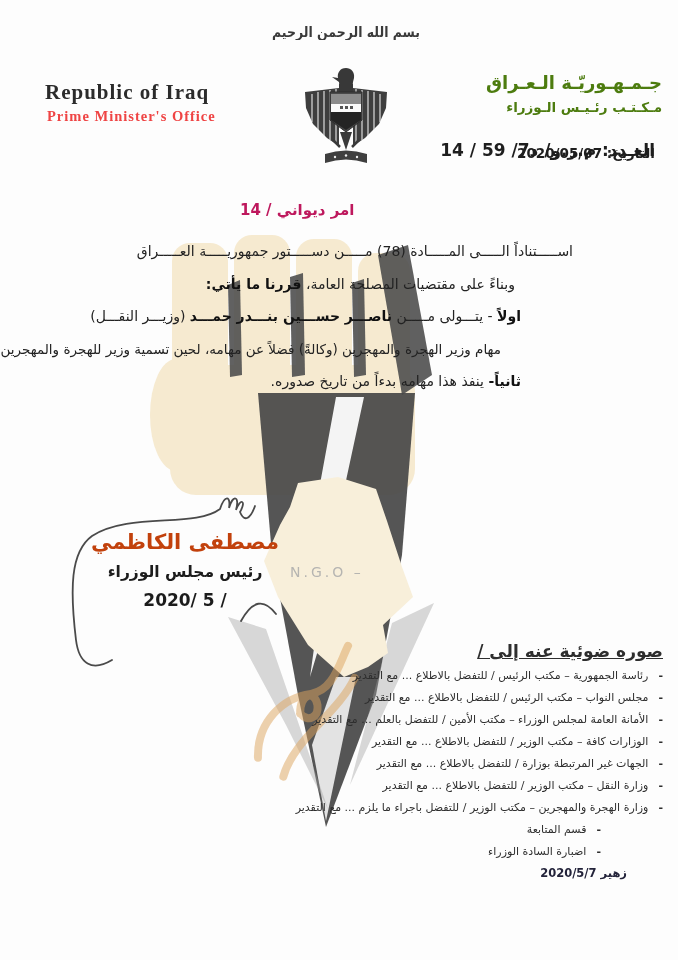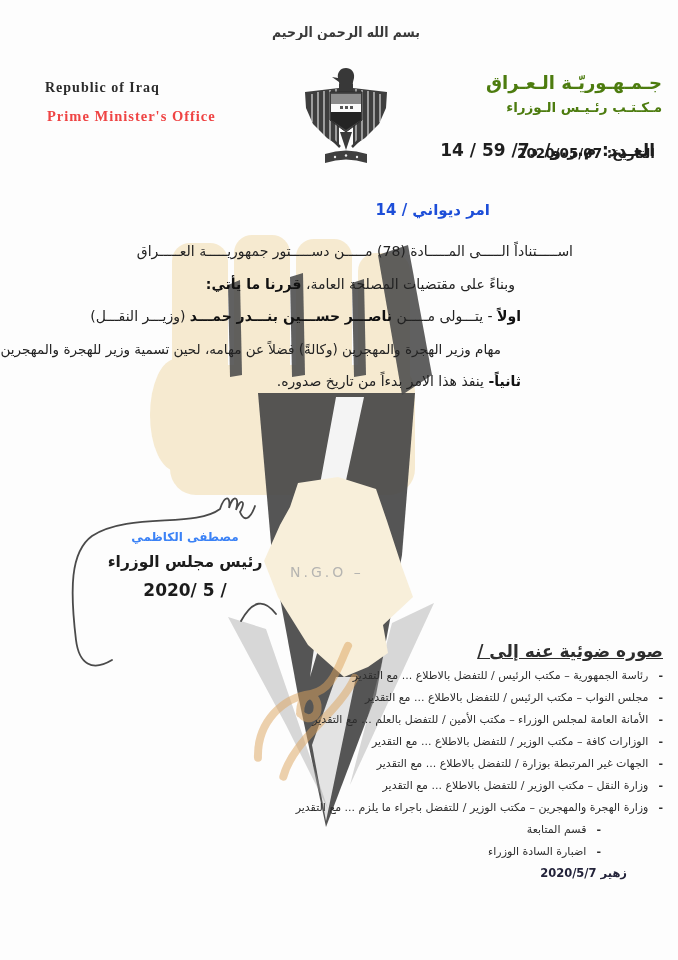--- a/index.html
+++ b/index.html
@@ -4,43 +4,43 @@
 <style>
   html,body{margin:0;padding:0;background:#e9e9e9;}
   .page{
     position:relative;width:678px;height:960px;margin:0 auto;
     background:#fdfdfd;overflow:hidden;
     font-family:"DejaVu Sans",sans-serif;color:#262626;
   }
   .abs{position:absolute;}
   
   .en-title{left:45px;top:80px;font-family:"Liberation Serif",serif;font-weight:bold;
-            font-size:14px;letter-spacing:1px;color:#2b2b2b;}
+            font-size:21px;letter-spacing:1px;color:#2b2b2b;}
   .en-sub{left:47px;top:108px;font-family:"Liberation Serif",serif;font-weight:bold;
           font-size:14.5px;letter-spacing:1px;color:#ef4444;}
   .bismillah{left:272px;top:24px;width:148px;text-align:center;font-weight:bold;
              font-size:12.5px;line-height:15px;color:#3a3a3a;transform:scaleY(1.12);}
   .ar-head{right:16px;top:70px;text-align:right;direction:rtl;color:#4d7c0f;}
   .ar-head .t1{font-size:18px;font-weight:bold;line-height:26px;}
   .ar-head .t2{font-size:13.5px;font-weight:bold;line-height:22px;}
   .ref-line{right:23px;top:140px;direction:rtl;font-size:17px;font-weight:bold;color:#1e1e1e;}
   .date-line{right:23px;top:145px;direction:rtl;font-size:13.5px;font-weight:bold;color:#1e1e1e;}
   
-  .order-title{left:240px;top:201px;width:250px;text-align:right;direction:rtl;
-               font-size:15px;font-weight:bold;color:#1d4ed8;z-index:2;}
+  .order-title{left:240px;top:201px;width:250px;text-align:left;direction:rtl;
+               font-size:15px;font-weight:bold;color:#be185d;z-index:2;}
   .bline{direction:rtl;white-space:nowrap;font-size:14px;color:#222;z-index:2;}
   .bline b{color:#111;}
   .l1{right:105px;top:243px;}
   .l2{right:163px;top:276px;}
   .l3{right:157px;top:308px;}
   .l4{right:177px;top:341px;font-size:13.5px;}
   .l5{right:157px;top:373px;}
   
   .sig-block{left:80px;top:530px;width:210px;text-align:center;direction:rtl;z-index:2;}
-  .sig-name{font-size:12px;font-weight:bold;color:#3b82f6;}
+  .sig-name{font-size:21px;font-weight:bold;color:#c2410c;}
   .sig-title{font-size:15.5px;font-weight:bold;color:#1c1c1c;margin-top:9px;}
   .sig-date{font-size:17px;font-weight:bold;color:#1c1c1c;margin-top:9px;direction:ltr;}
   
   .dist{right:15px;top:641px;direction:rtl;text-align:right;z-index:2;color:#2e2e2e;}
   .dist-head{font-size:17px;font-weight:bold;text-decoration:underline;margin-bottom:8px;}
   .dist-row{font-size:11px;margin-bottom:9px;white-space:nowrap;}
   .dist-row .dash{display:inline-block;margin-left:10px;font-weight:bold;}
   .dist-row.indent{margin-right:62px;}
   
   .footer-sign{right:51px;top:866px;direction:rtl;font-size:11.5px;font-weight:bold;color:#23233a;z-index:2;}
@@ -142,21 +142,21 @@
   <div class="abs order-title">امر ديواني    / 14</div>
 
   <div class="abs bline l1">اســـــتناداً الـــــى المـــــادة (78) مـــــن دســـــتور جمهوريـــــة العـــــراق</div>
 
   <div class="abs bline l2"><span>وبناءً على مقتضيات المصلحة العامة، </span><b>قررنا ما يأتي:</b></div>
 
   <div class="abs bline l3"><b>اولاً</b><span> - يتـــولى مـــــن </span><b>ناصـــر حســـين بنـــدر حمـــد</b><span> (وزيـــر النقـــل)</span></div>
 
   <div class="abs bline l4">مهام وزير الهجرة والمهجرين (وكالةً) فضلاً عن مهامه، لحين تسمية وزير للهجرة والمهجرين.</div>
 
-  <div class="abs bline l5"><b>ثانياً-</b><span> ينفذ هذا الامر بدءاً من تاريخ صدوره.</span></div>
+  <div class="abs bline l5"><b>ثانياً-</b><span> ينفذ هذا مهامه بدءاً من تاريخ صدوره.</span></div>
 
   <div class="abs sig-block">
     <div class="sig-name">مصطفى الكاظمي</div>
     <div class="sig-title">رئيس مجلس الوزراء</div>
     <div class="sig-date">2020/ 5 /</div>
   </div>
 
   <svg class="abs sig-ink" width="240" height="190" viewBox="0 0 240 190">
     <path d="M200,16 C195,30 189,32 185,22 C192,10 185,8 181,20 C185,6 178,4 174,18
              C176,6 170,4 165,19 C140,38 75,22 37,46 C15,62 15,100 21,150

